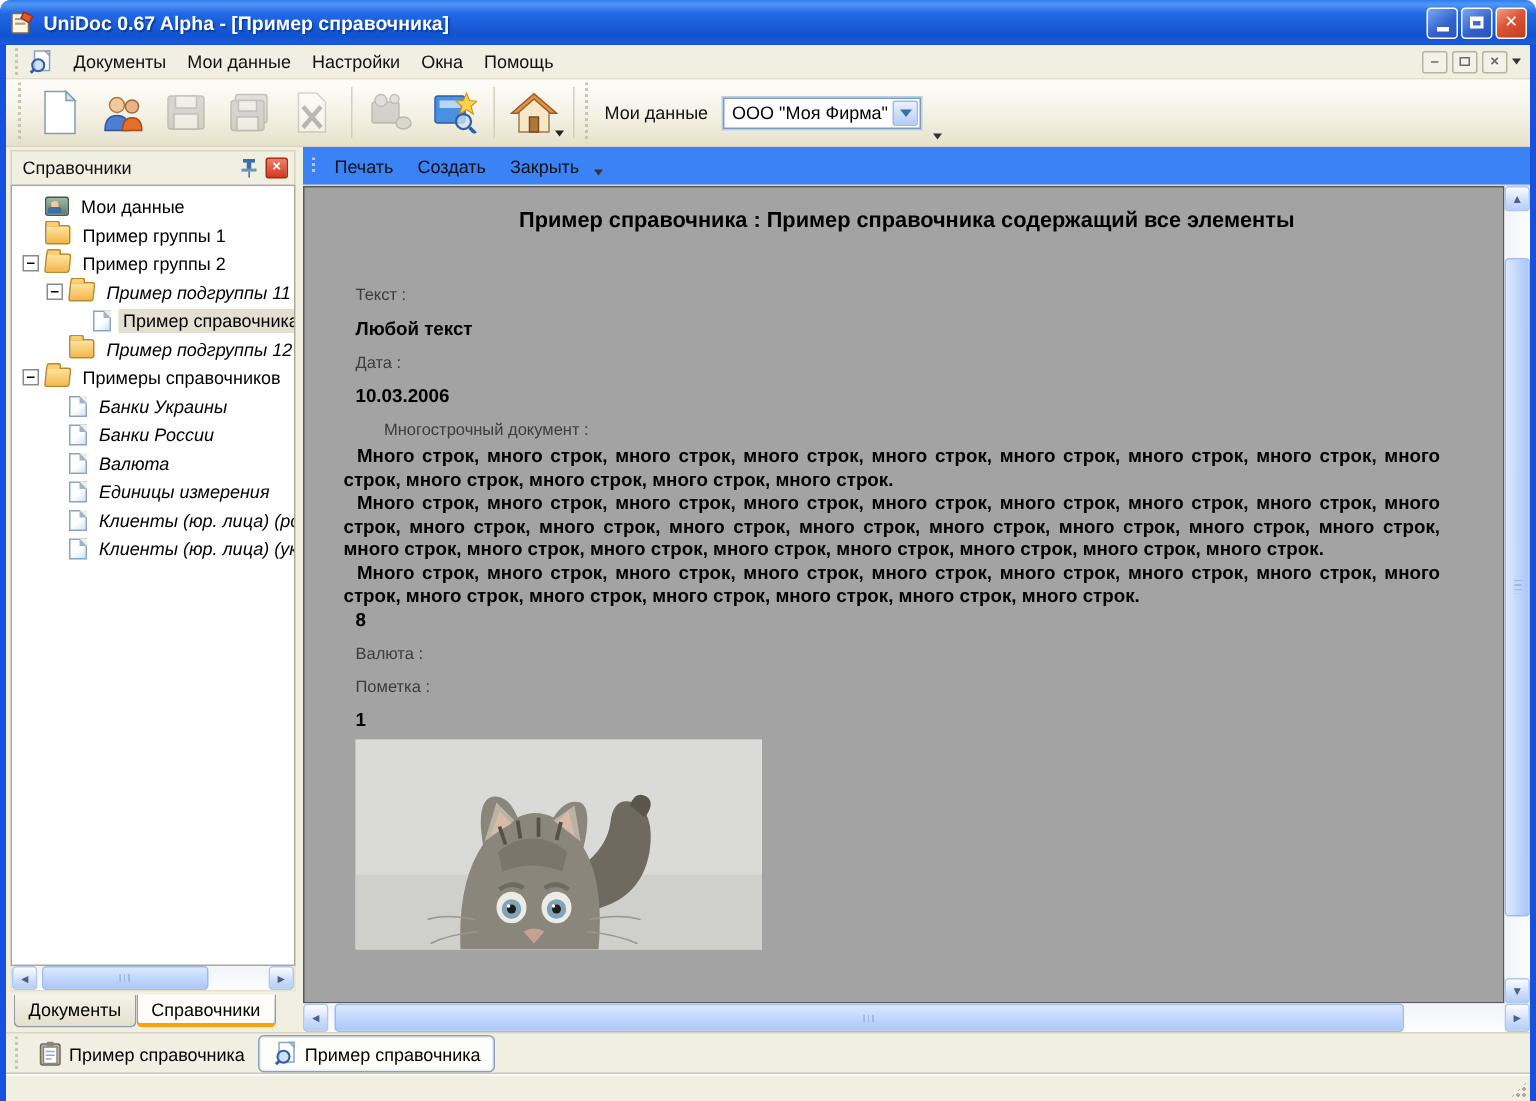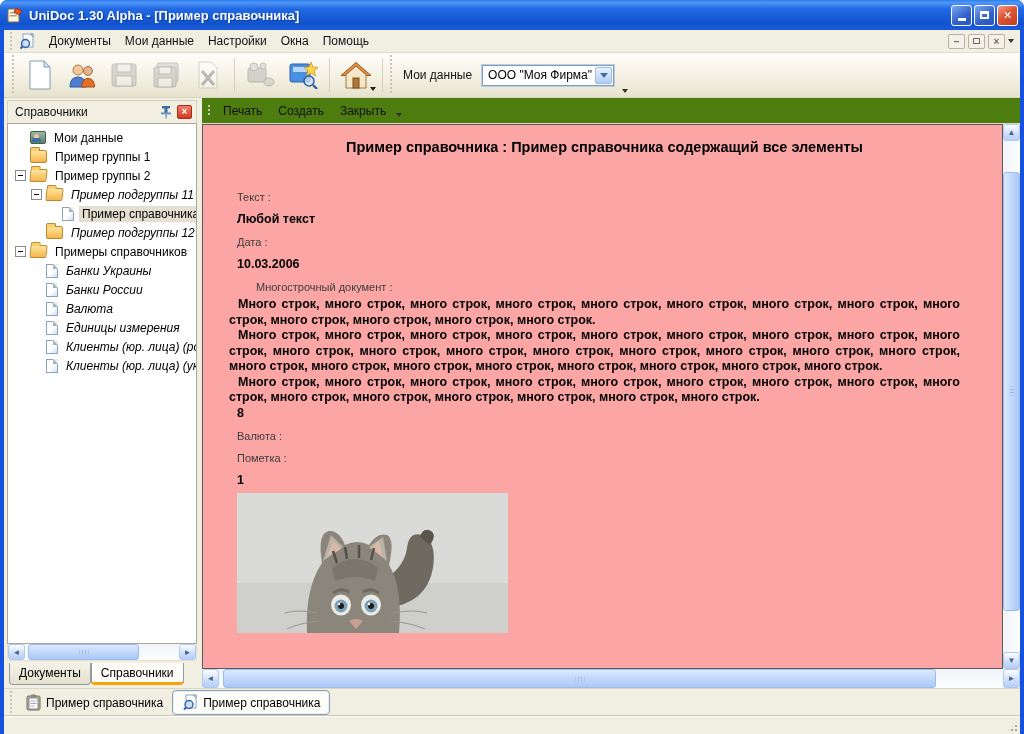--- a/index.html
+++ b/index.html
@@ -121,25 +121,25 @@
     background-image:repeating-linear-gradient(180deg,#9FB9E2 0 1px,transparent 1px 3px); }
 
   
   .sb-tabs { height:27px; display:flex; align-items:flex-start; padding:2px 2px 0 2px; gap:0; }
   .sb-tab { padding:3px 9px 4px 9px; border:1px solid #919AA5; border-top:none;
     border-radius:0 0 4px 4px; background:linear-gradient(180deg,#F5F3E9,#E4E0CD); font-size:12px; }
   .sb-tab.active { background:#FDFCF8; border-bottom:3px solid #F7A30A; padding-bottom:2px; }
 
   
   .content { flex:1; display:flex; flex-direction:column; overflow:hidden; padding-left:2px; }
-  .doc-toolbar { height:26px; display:flex; align-items:center; background:#4d7c0f;
+  .doc-toolbar { height:26px; display:flex; align-items:center; background:#3b82f6;
     border-bottom:1px solid #DDD9C6; padding:5px 4px; }
   .dtb-item { padding:3px 8px; font-size:12px; color:#111; }
   .page-row { flex:1; display:flex; overflow:hidden; }
-  .page { flex:1; background:#fca5a5; border:1px solid #5A5A5A; overflow:hidden;
+  .page { flex:1; background:#a3a3a3; border:1px solid #5A5A5A; overflow:hidden;
     padding:10px 30px 0 34px; color:#000; }
   .page h1 { font-size:14.5px; font-weight:bold; text-align:center; margin:4px 0 36px 0; color:#000; }
   .f-label { font-size:11px; color:#3C3C3C; margin:10px 0 9px 0; }
   .f-value { font-size:12.5px; font-weight:bold; color:#000; margin:0 0 2px 0; }
   .mline { font-size:12.5px; font-weight:bold; line-height:15.5px; margin:0 12px 0 -8px; text-indent:9px;
     text-align:justify; }
   .pic { width:271px; height:140px; margin-top:4px; background:#D9D9D9; }
 
   
   .taskbar { height:28px; display:flex; align-items:center; background:#F1EEE2;
@@ -157,21 +157,21 @@
 
 <div class="frame">
 
   <div class="titlebar">
     <svg class="appico" viewBox="0 0 18 18">
       <rect x="2" y="3" width="11" height="13" rx="1" fill="#FDF6E3" stroke="#8A6D3B"></rect>
       <rect x="4" y="6" width="7" height="1.5" fill="#B0A080"></rect>
       <rect x="4" y="9" width="7" height="1.5" fill="#B0A080"></rect>
       <path d="M10 2 L16 5 L13 9 L8 6 Z" fill="#E05A2B" stroke="#9C3414"></path>
     </svg>
-    <div class="title-text">UniDoc 1.30 Alpha - [Пример справочника]</div>
+    <div class="title-text">UniDoc 0.67 Alpha - [Пример справочника]</div>
     <div class="winbtn min">
         <span class="glyph-min"></span>
       </div>
     <div class="winbtn max">
         <span class="glyph-max"></span>
       </div>
     <div class="winbtn close">
         <span>✕</span>
       </div>
   </div>

